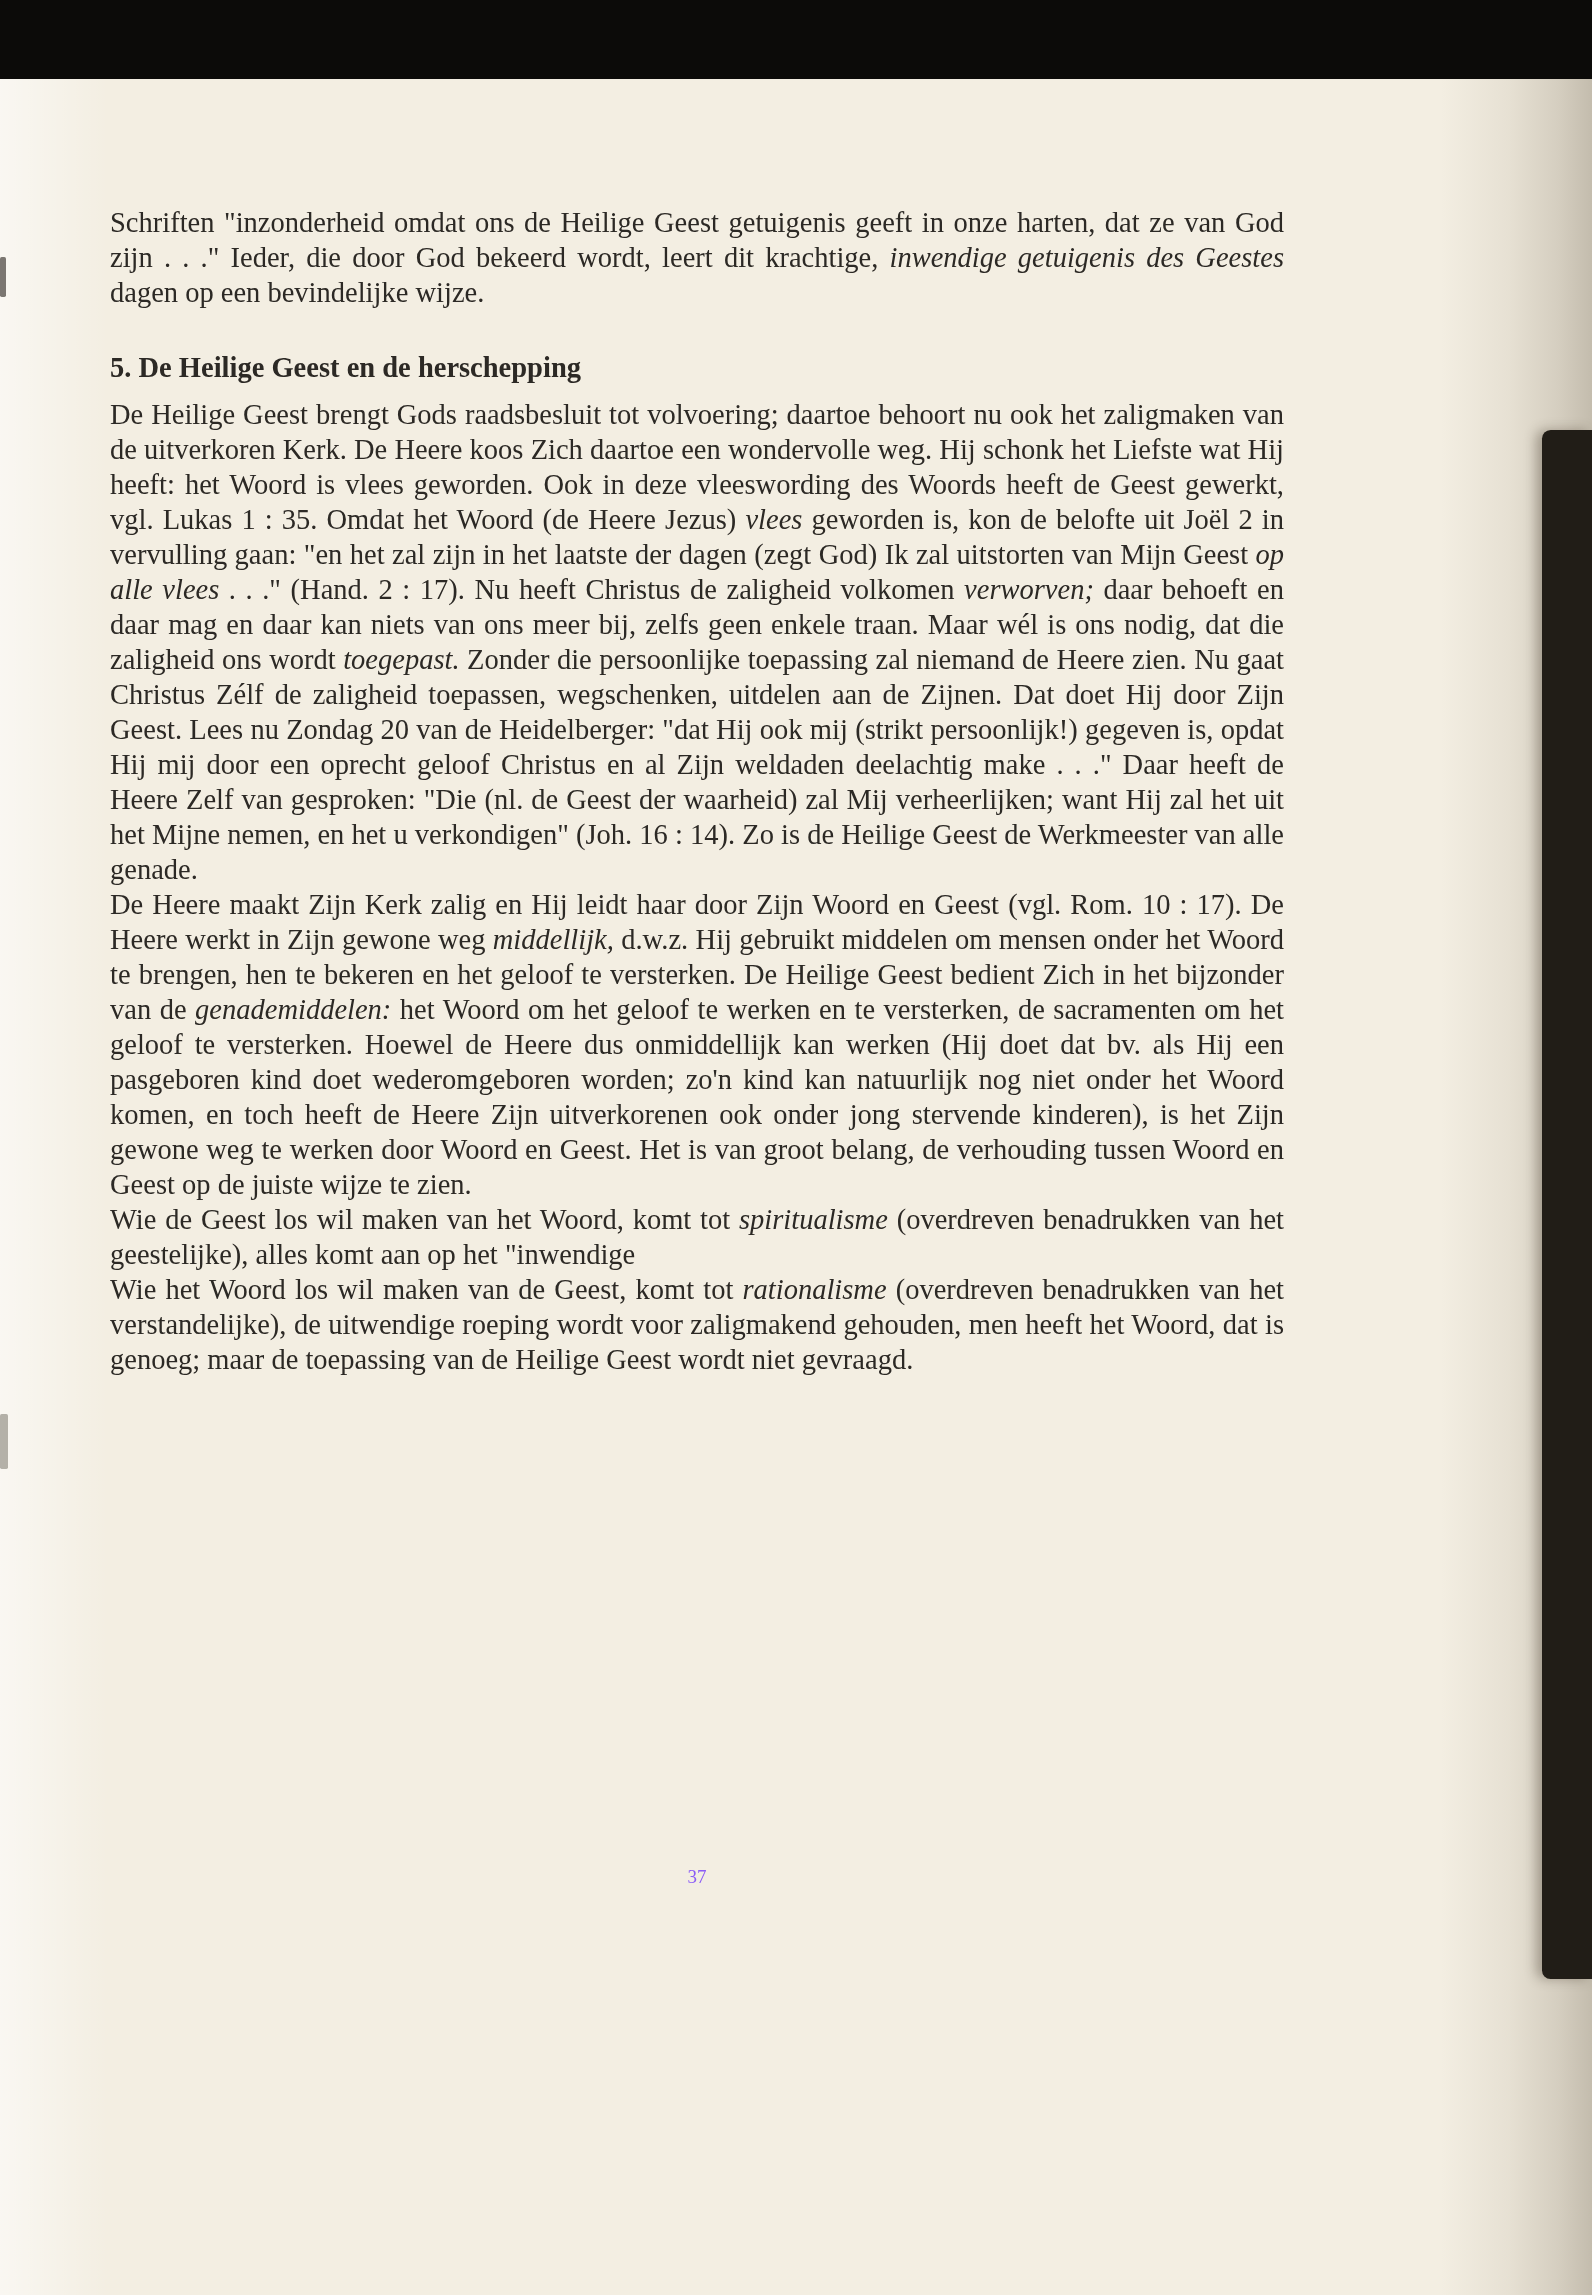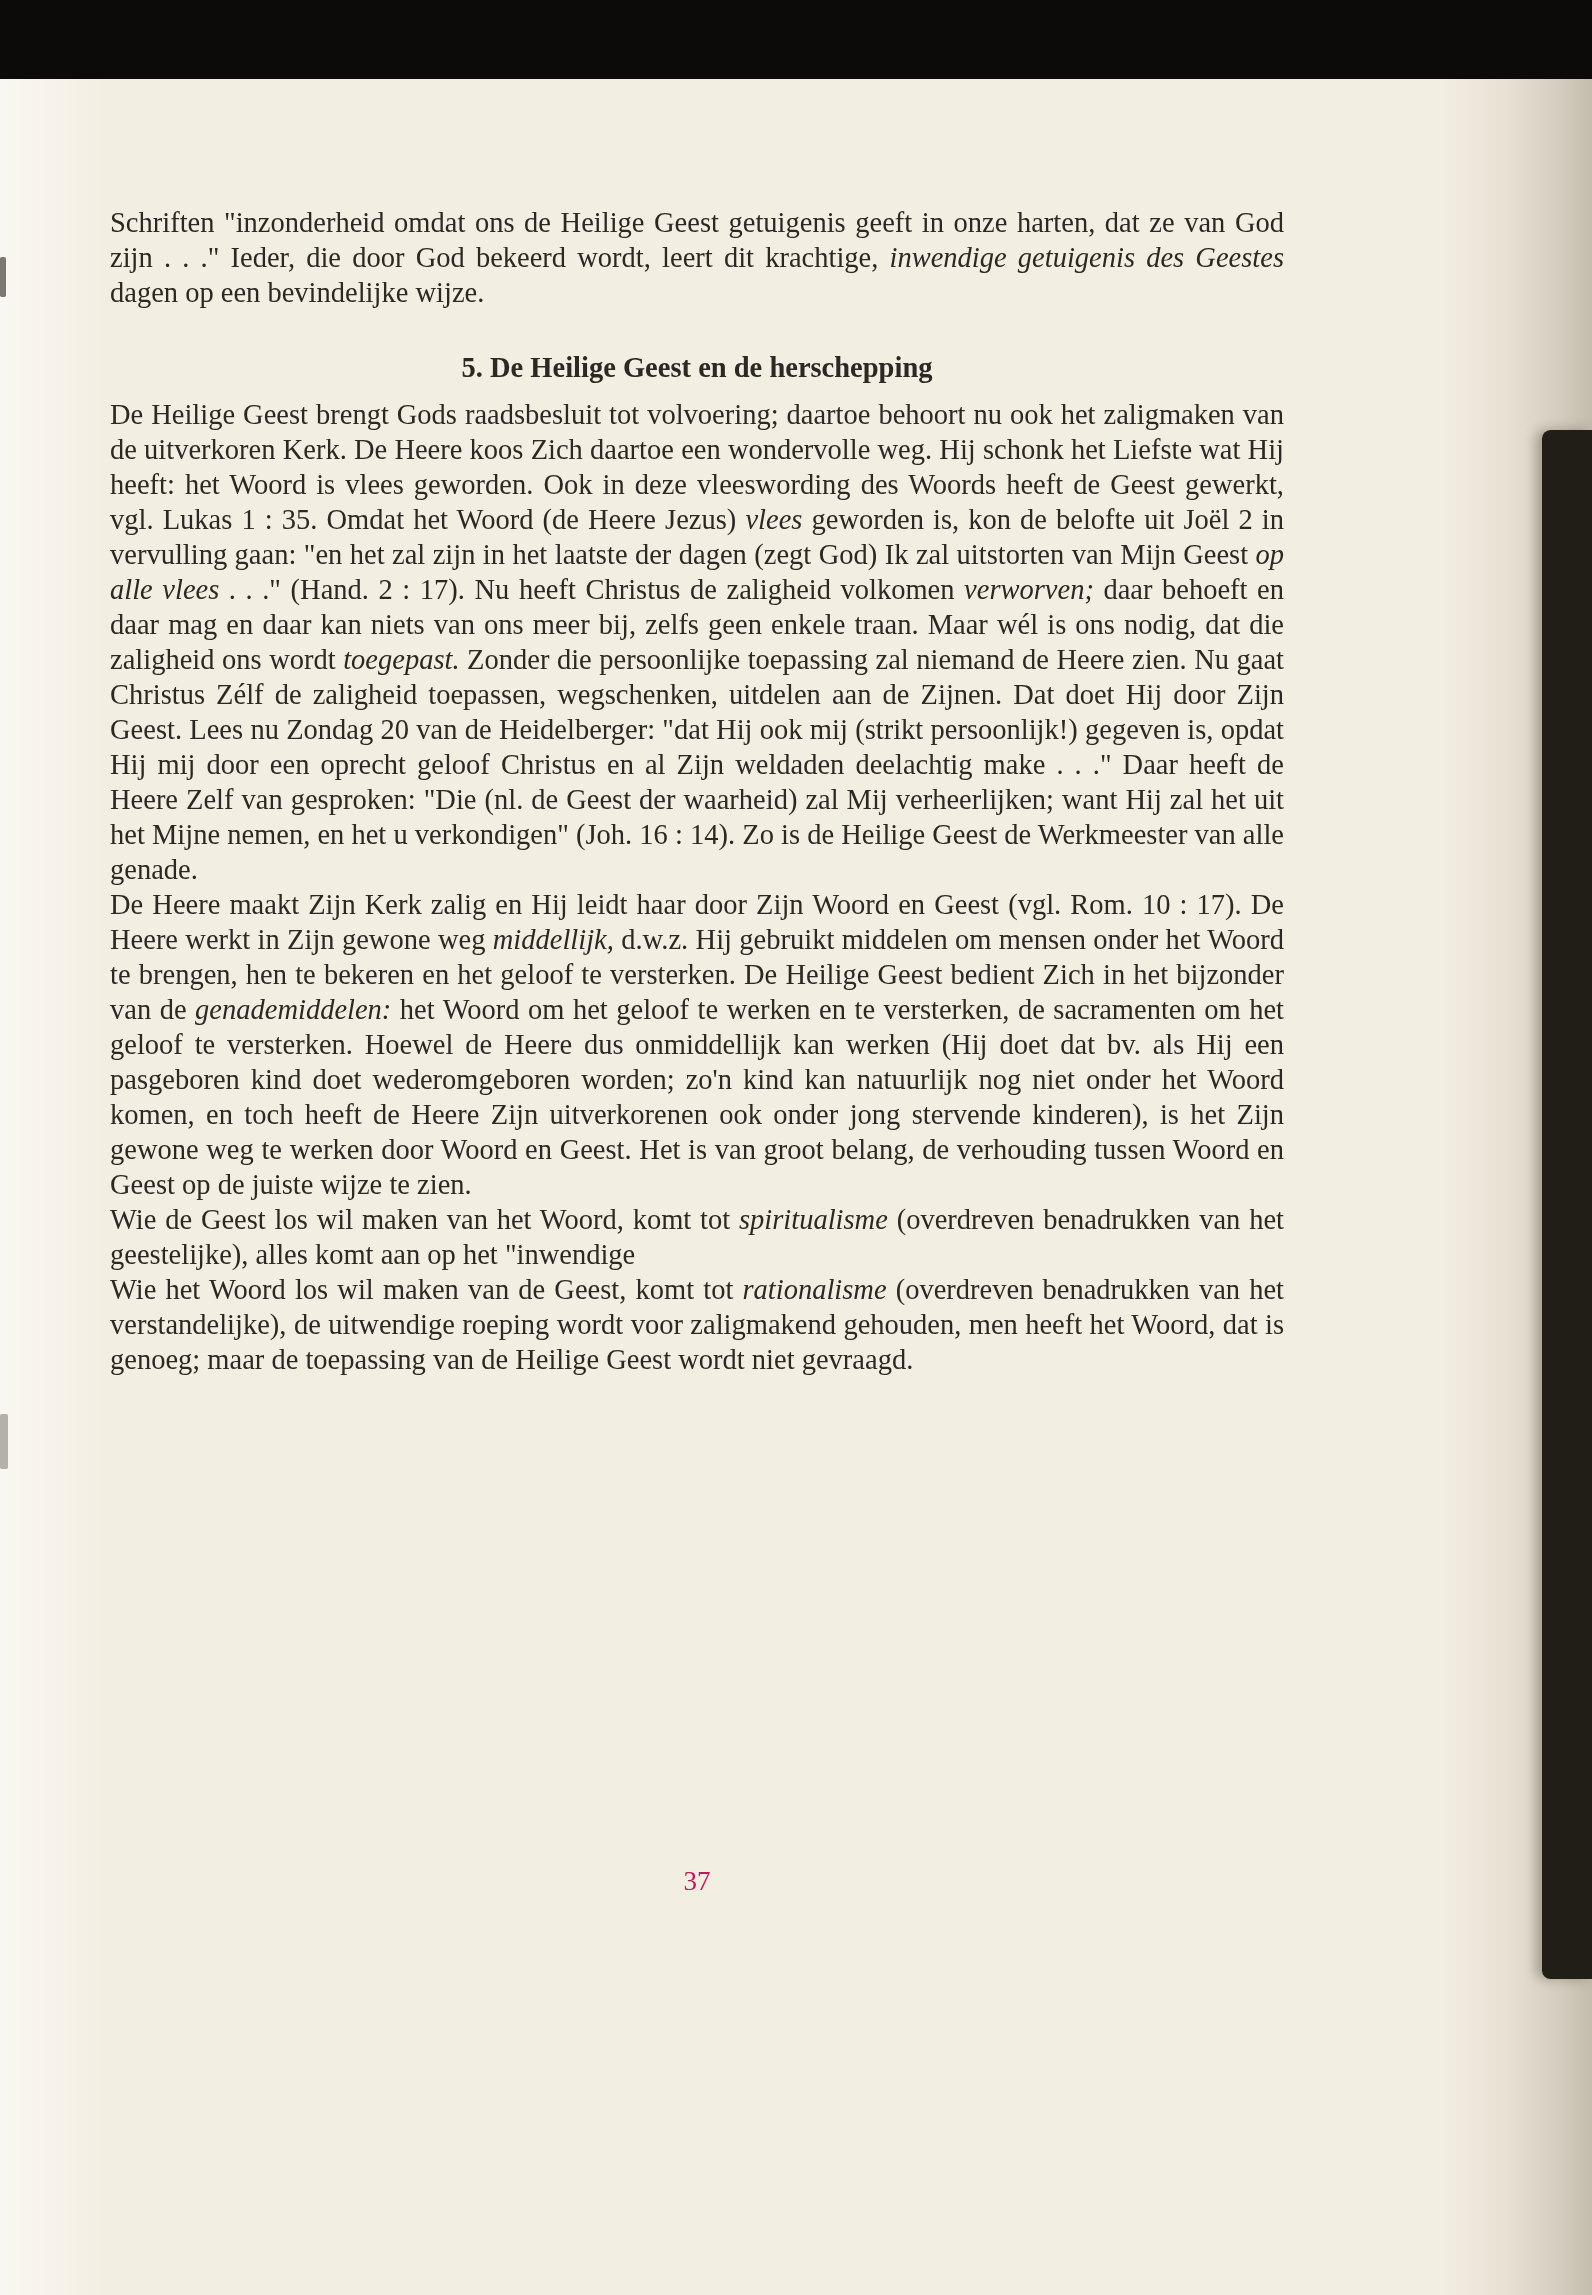--- a/index.html
+++ b/index.html
@@ -54,28 +54,28 @@
     color:#2c2925;
     font-size:28.5px;
     line-height:35px;
     text-align:justify;
   }
   .para { margin:0; }
   .para em { font-style:italic; }
   .section-heading {
     font-size:28.5px; line-height:35px; font-weight:bold;
     margin:40px 0 12px 0;
-    text-align:center;
+    text-align:left;
   }
 
   .page-number {
     position:absolute; left:110px; top:1866px; width:1174px;
     text-align:center;
-    color:#be185d;
-    font-size:27px;
+    color:#8b5cf6;
+    font-size:19px;
   }
 </style>
 </head>
 <body>
 
 <div class="scan-root">
 
   <div class="top-band"></div>
   <div class="left-light-strip"></div>
   <div class="right-edge-shade"></div>

